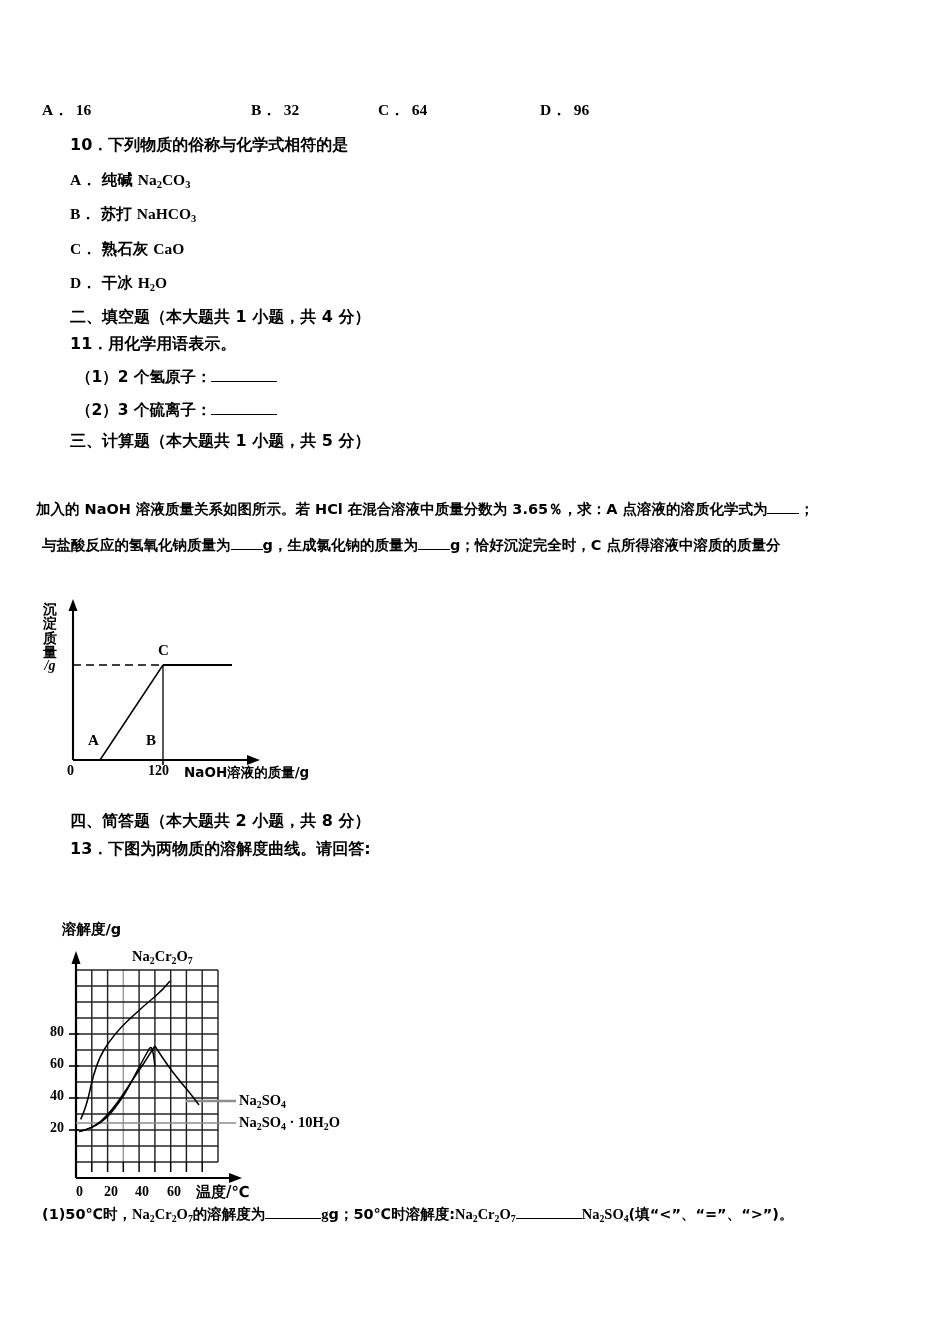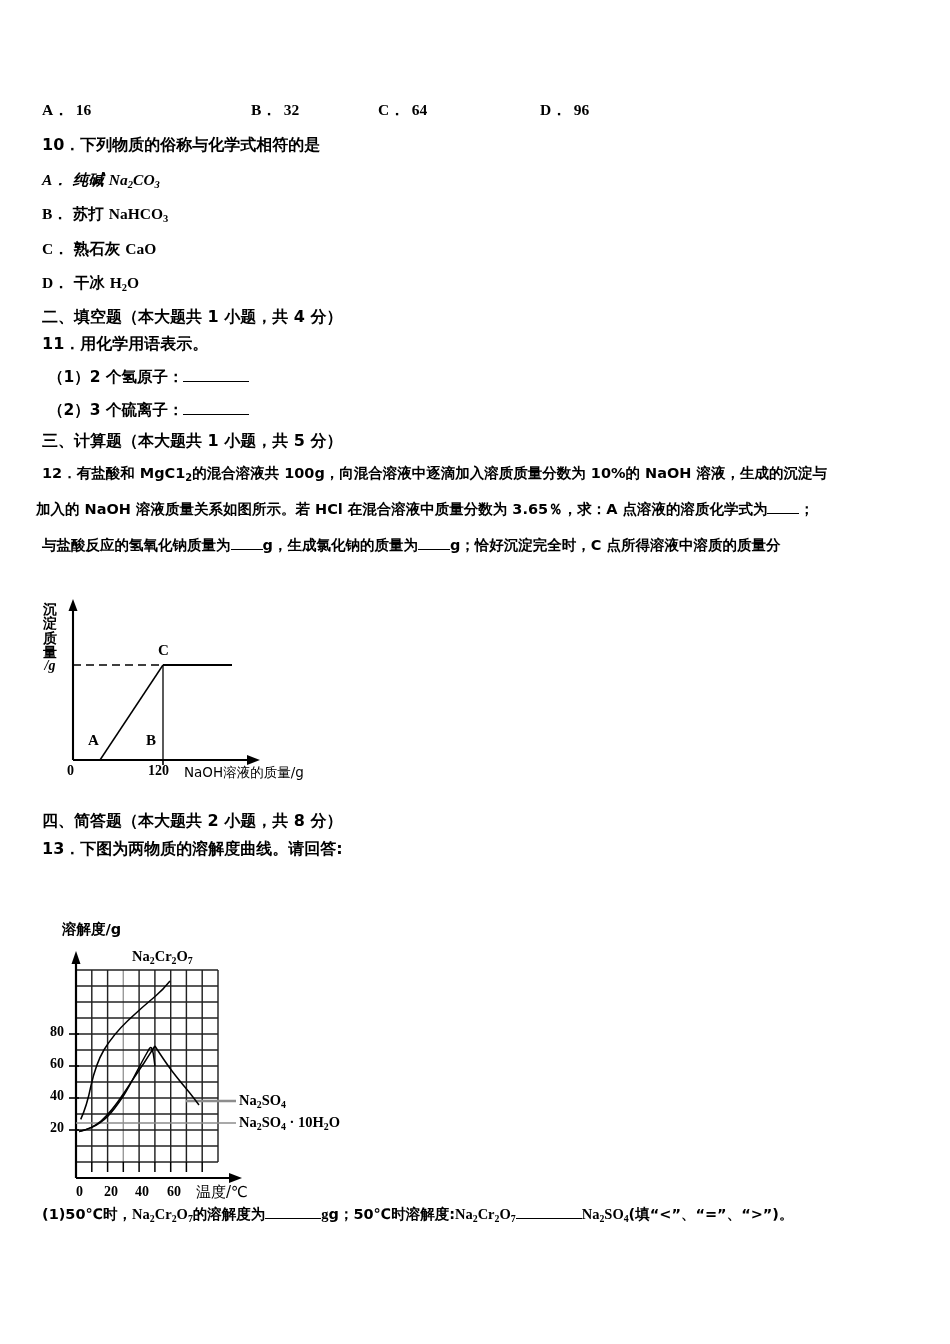--- a/index.html
+++ b/index.html
@@ -20,20 +20,21 @@
     left: 0; top: 0;
     width: 950px;
     height: 1344px;
   }
   
   .line {
     position: absolute;
     white-space: nowrap;
     font-size: 15.5px;
     line-height: 1.1;
+    margin-left: 28px;
   }
   .cjk {
     font-family: "DejaVu Sans", "Liberation Sans", sans-serif;
     font-weight: 700;
   }
   .serif-b {
     font-family: "Liberation Serif", "DejaVu Serif", serif;
     font-weight: 700;
   }
   .opt {
@@ -91,21 +92,21 @@
     display: block;
   }
   #fig-precip .ylab .g {
     font-family: "Liberation Serif", serif;
     font-style: italic;
     font-weight: 700;
   }
   .axlabel {
     position: absolute;
     font-family: "DejaVu Sans", "Liberation Sans", sans-serif;
-    font-weight: 400;
+    font-weight: 700;
     font-size: 13.5px;
     white-space: nowrap;
   }
   .ticknum {
     position: absolute;
     font-family: "Liberation Serif", "DejaVu Serif", serif;
     font-weight: 700;
     font-size: 14px;
   }
   .ptlabel {
@@ -160,21 +161,21 @@
   </div>
   <div class="opt" style="left:378px; top:100px;">
     <span>C．</span><span style="display:inline-block;width:7px"></span><span>64</span>
   </div>
   <div class="opt" style="left:540px; top:100px;">
     <span>D．</span><span style="display:inline-block;width:7px"></span><span>96</span>
   </div>
 
   <div class="line cjk" style="left:42px; top:136px; font-size:16px;">10．下列物质的俗称与化学式相符的是</div>
 
-  <div class="line" style="left:42px; top:171px;font-style:italic;">
+  <div class="line" style="left:42px; top:171px;">
     <span class="serif-b">A．</span><span style="display:inline-block;width:5px"></span><span class="cjk">纯碱</span><span style="display:inline-block;width:5px"></span><span class="serif-b">Na<sub>2</sub>CO<sub>3</sub></span>
   </div>
 
   <div class="line" style="left:42px; top:205px;">
     <span class="serif-b">B．</span><span style="display:inline-block;width:5px"></span><span class="cjk">苏打</span><span style="display:inline-block;width:5px"></span><span class="serif-b">NaHCO<sub>3</sub></span>
   </div>
 
   <div class="line" style="left:42px; top:240px;">
     <span class="serif-b">C．</span><span style="display:inline-block;width:5px"></span><span class="cjk">熟石灰</span><span style="display:inline-block;width:5px"></span><span class="serif-b">CaO</span>
   </div>
@@ -188,21 +189,20 @@
 
   <div class="line" style="left:48px; top:368px;">
     <span class="cjk">（1）2 个氢原子：</span><span class="blank bl-lg"></span>
   </div>
   <div class="line" style="left:48px; top:401px;">
     <span class="cjk">（2）3 个硫离子：</span><span class="blank bl-lg"></span>
   </div>
 
   <div class="line cjk" style="left:42px; top:432px; font-size:16px;">三、计算题（本大题共 1 小题，共 5 分）</div>
 
-  <div class="para" style="left:42px; top:464px;">12．有盐酸和 MgC1<sub>2</sub>的混合溶液共 100g，向混合溶液中逐滴加入溶质质量分数为 10%的 NaOH 溶液，生成的沉淀与</div>
   <div class="para" style="left:36px; top:500px;">加入的 NaOH 溶液质量关系如图所示。若 HCl 在混合溶液中质量分数为 3.65％，求：A 点溶液的溶质化学式为<span class="blank" style="width:32px"></span>；</div>
   <div class="para" style="left:42px; top:536px;">与盐酸反应的氢氧化钠质量为<span class="blank" style="width:32px"></span>g，生成氯化钠的质量为<span class="blank" style="width:32px"></span>g；恰好沉淀完全时，C 点所得溶液中溶质的质量分</div>
 
   <div id="fig-precip">
     <div class="ylab">
       <i>沉</i>
       <i>淀</i>
       <i>质</i>
       <i>量</i>
       <i class="g">/g</i>

